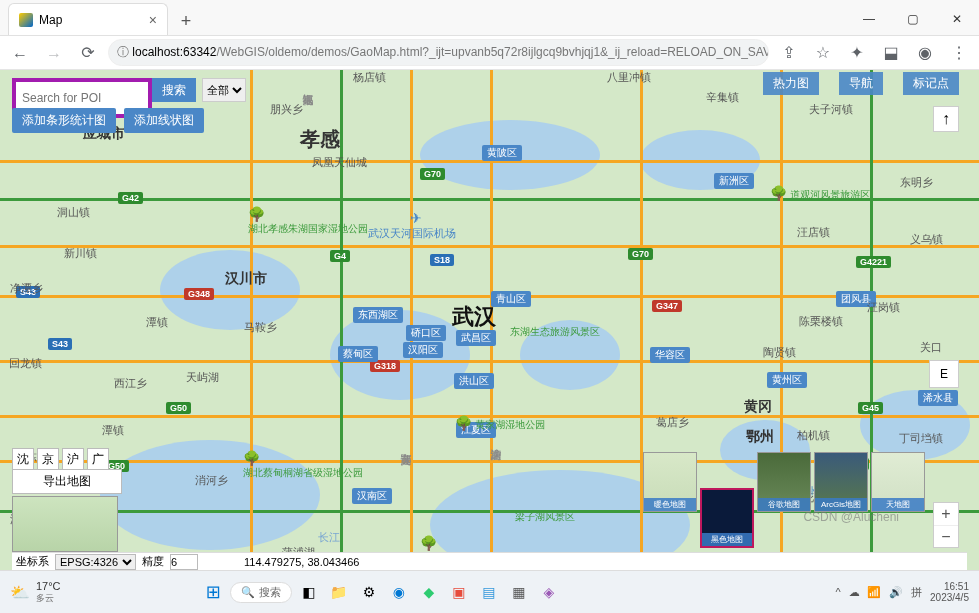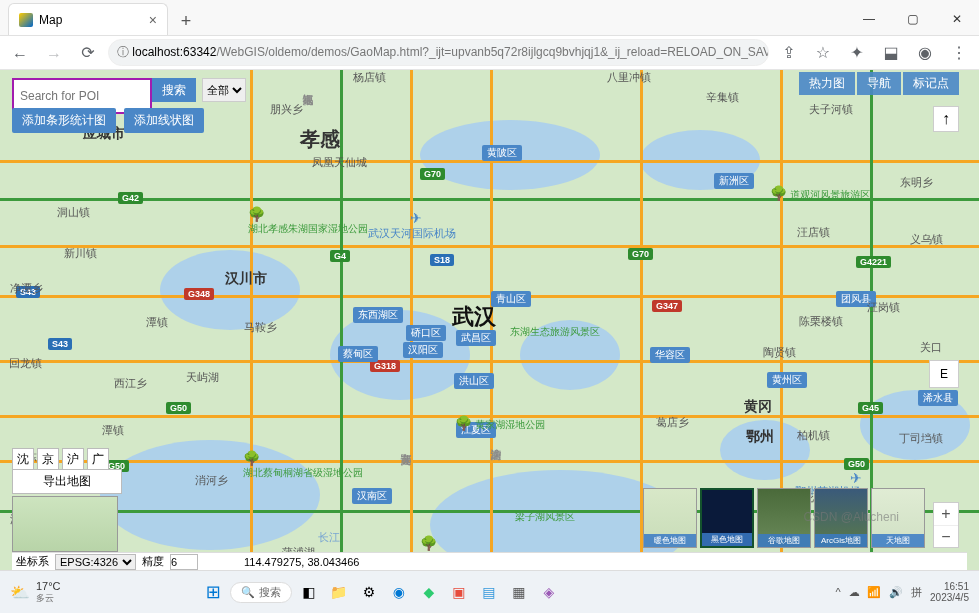--- a/index.html
+++ b/index.html
@@ -35,28 +35,28 @@
 .place.big { font-size: 20px; font-weight: bold; color: #333; }
 .place.city { font-size: 14px; font-weight: bold; color: #333; }
 .dist { position: absolute; background: #4a87c7; color: #fff; font-size: 10px; padding: 1px 5px; border-radius: 2px; }
 .park { position: absolute; color: #3c9a3c; font-size: 10px; }
 .tree { color: #2d7a2d; font-size: 14px; }
 .plane { position: absolute; color: #4a87c7; font-size: 14px; }
 .cityname { position: absolute; font-size: 22px; font-weight: bold; color: #111; }
 
 
 .searchbox { position: absolute; top: 8px; left: 12px; display: flex; gap: 0; z-index: 10; }
-.searchbox input { width: 140px; height: 24px; border: 2px solid #a21caf; padding: 16px 6px; font-size: 12px; }
+.searchbox input { width: 140px; height: 24px; border: 4px solid #a21caf; padding: 16px 6px; font-size: 12px; }
 .searchbox button { height: 24px; background: #4a87c7; color: #fff; border: none; padding: 0 10px; font-size: 12px; cursor: pointer; }
 .catsel { margin-left: 6px; height: 24px; border: 1px solid #ccc; font-size: 11px; }
 .addbtns { position: absolute; top: 38px; left: 12px; display: flex; gap: 8px; z-index: 10; }
 .addbtn { background: #4a87c7; color: #fff; border: none; padding: 4px 10px; font-size: 12px; cursor: pointer; border-radius: 2px; }
 
 
-.toptabs { position: absolute; top: 2px; right: 20px; display: flex; gap: 2px; z-index: 10; }
+.toptabs { position: absolute; top: 2px; right: 20px; display: flex; gap: 20px; z-index: 10; }
 .toptab { background: rgba(74,135,199,.9); color: #fff; padding: 3px 10px; font-size: 12px; cursor: pointer; }
 .northbox { position: absolute; top: 10px; right: 20px; width: 26px; height: 26px; background: #fff; border: 1px solid #ccc; display: flex; align-items: center; justify-content: center; margin-top: 26px; }
 
 
 .rtools { position: absolute; right: 20px; top: 100px; width: 30px; background: #fff; border: 1px solid #ccc; z-index: 10; }
 .rtool { height: 28px; display: flex; align-items: center; justify-content: center; font-size: 11px; border-bottom: 1px solid #eee; cursor: pointer; }
 .rtool.small { font-size: 9px; line-height: 1.1; padding: 2px; }
 .etool { position: absolute; right: 20px; top: 290px; width: 30px; height: 28px; background: #fff; border: 1px solid #ccc; display: flex; align-items: center; justify-content: center; font-size: 12px; cursor: pointer; }
 
 
@@ -67,21 +67,21 @@
 .switchbtn { position: absolute; left: 12px; bottom: 0; width: 22px; height: 18px; background: #fff; border: 1px solid #bbb; font-size: 11px; cursor: pointer; }
 
 
 .statusbar { position: absolute; left: 12px; right: 12px; bottom: 0; height: 18px; background: #fff; border-top: 1px solid #ddd; display: flex; align-items: center; font-size: 11px; gap: 6px; padding: 0 4px; z-index: 10; }
 .statusbar select, .statusbar input { font-size: 11px; height: 16px; border: 1px solid #bbb; }
 .coords { margin-left: 40px; }
 
 
 .basemaps { position: absolute; right: 54px; bottom: 22px; display: flex; gap: 3px; z-index: 10; }
 .bm { width: 54px; height: 60px; border: 1px solid #999; background: #ccc; position: relative; cursor: pointer; }
-.bm.sel { border: 2px solid #14532d; }
+.bm.sel { border: 2px solid #be185d; margin-top: 36px; }
 .bm .lbl { position: absolute; bottom: 0; left: 0; right: 0; background: rgba(58,122,197,.85); color: #fff; font-size: 8px; text-align: center; padding: 1px 0; }
 .bm1 { background: linear-gradient(#d8e8c8,#c8dcb8); }
 .bm2 { background: #0a1a3a; }
 .bm3 { background: linear-gradient(#4a6a3a,#6a8a5a); }
 .bm4 { background: linear-gradient(#3a5a7a,#5a7a4a); }
 .bm5 { background: linear-gradient(#e0ecd4,#d0e0c4); }
 
 
 .zoom { position: absolute; right: 20px; bottom: 22px; width: 26px; background: #fff; border: 1px solid #ccc; z-index: 10; }
 .zoom div { height: 22px; display: flex; align-items: center; justify-content: center; font-size: 16px; cursor: pointer; color: #555; }

